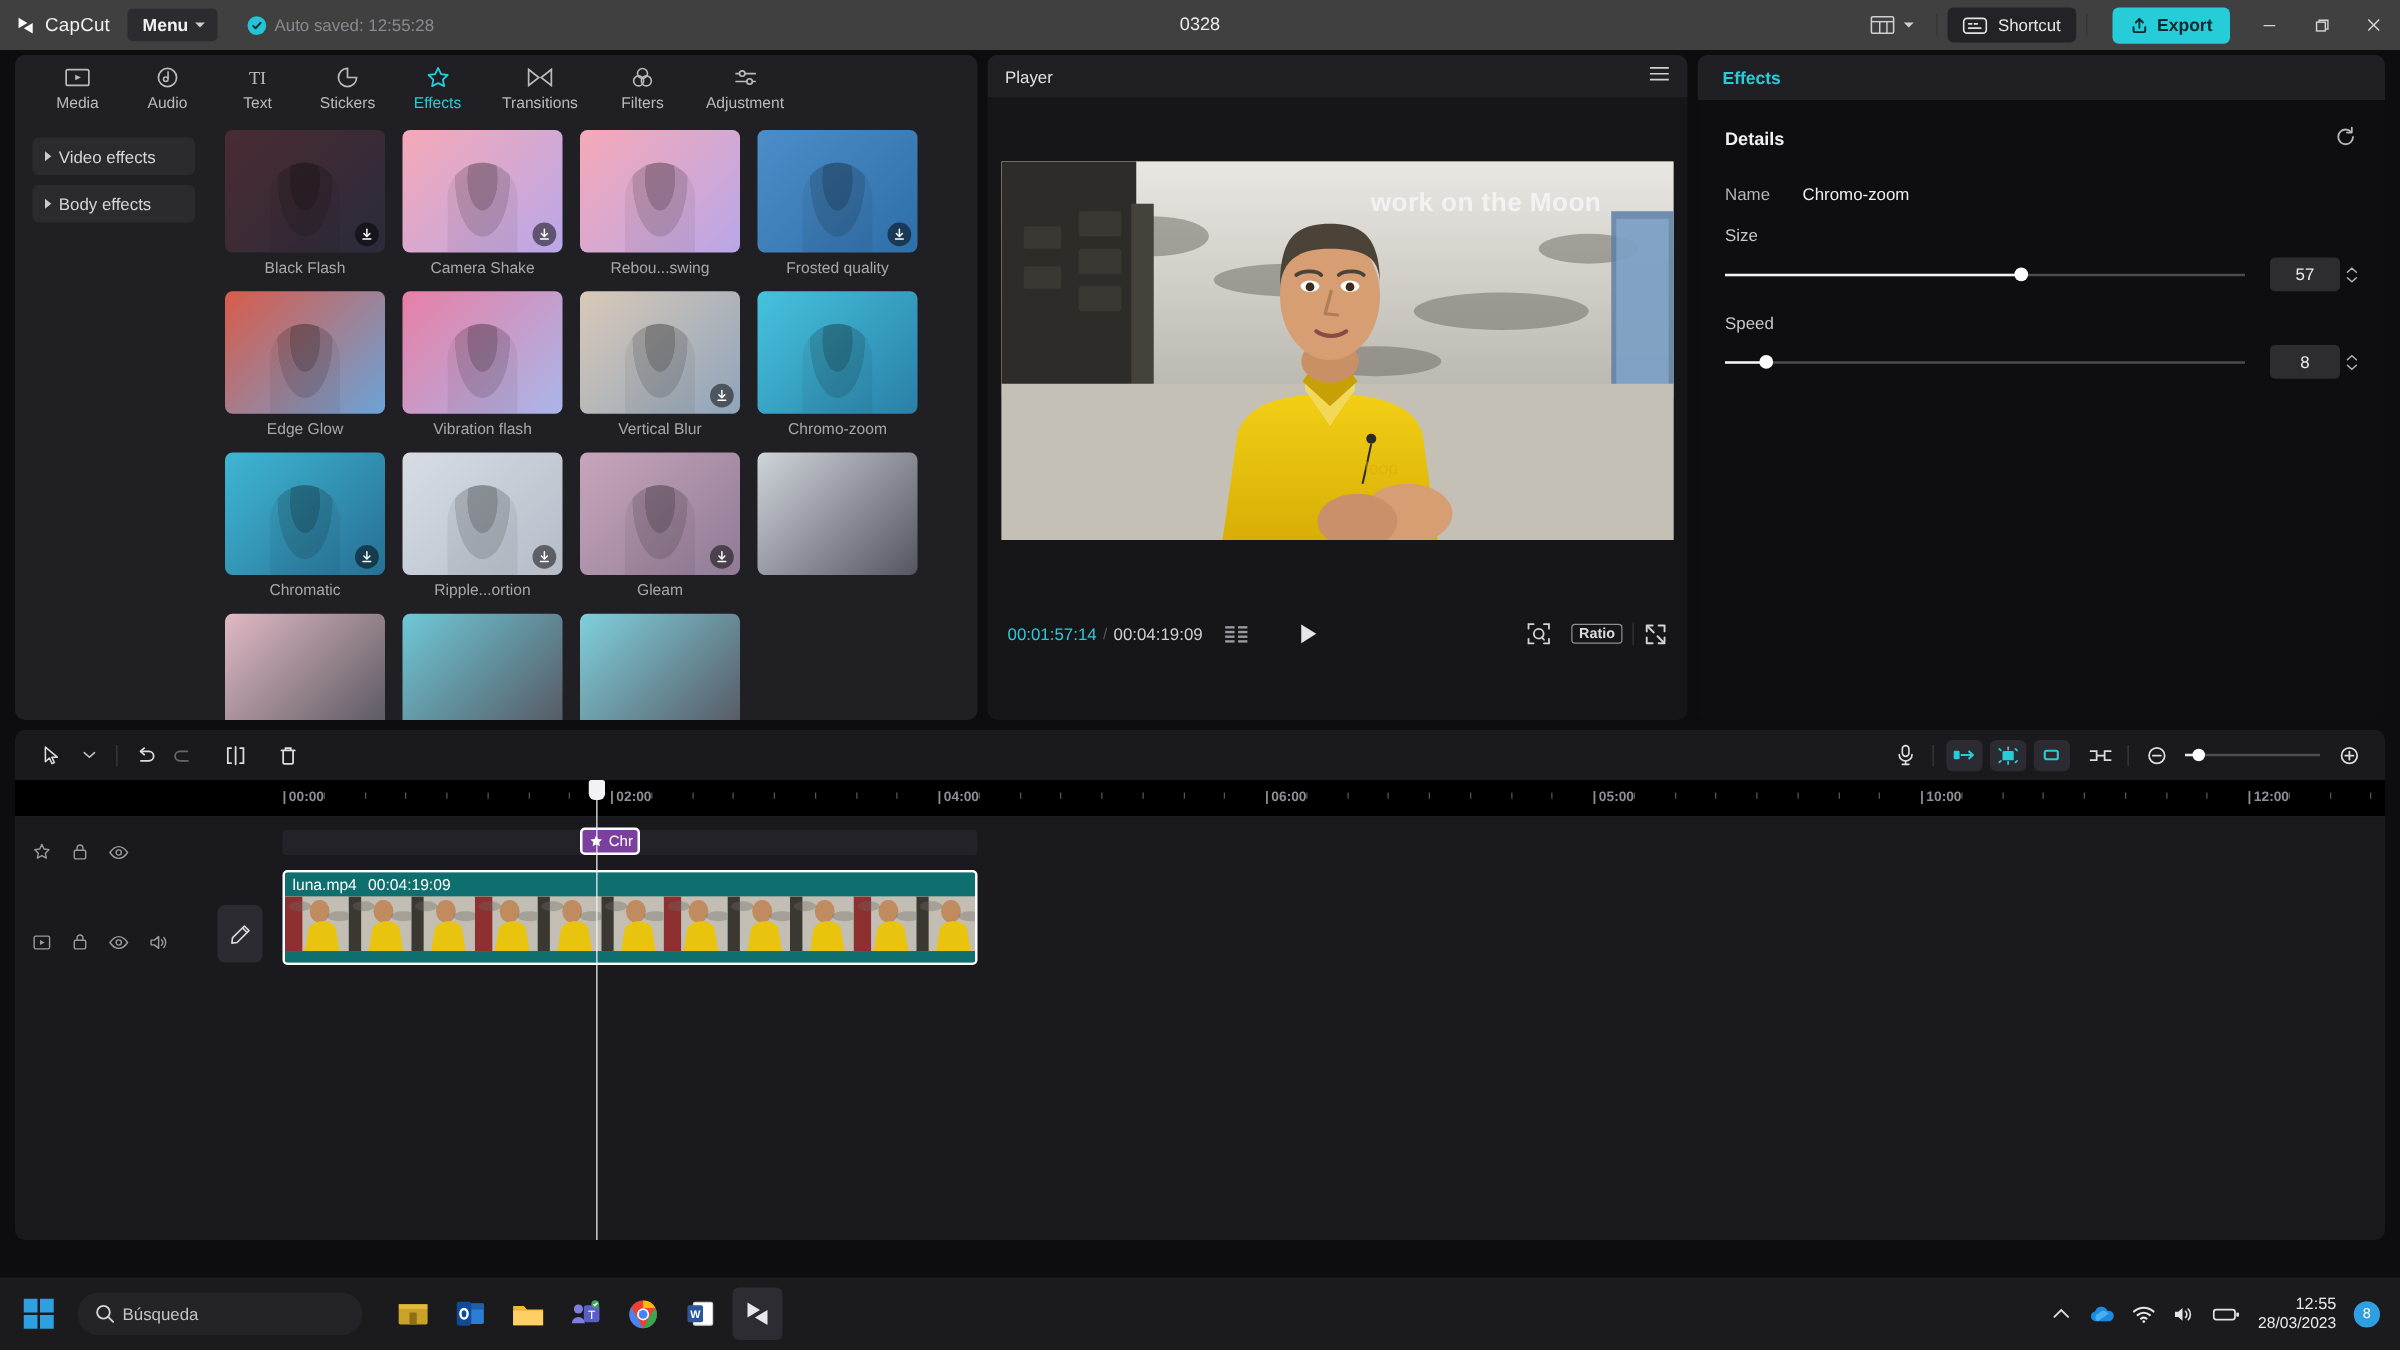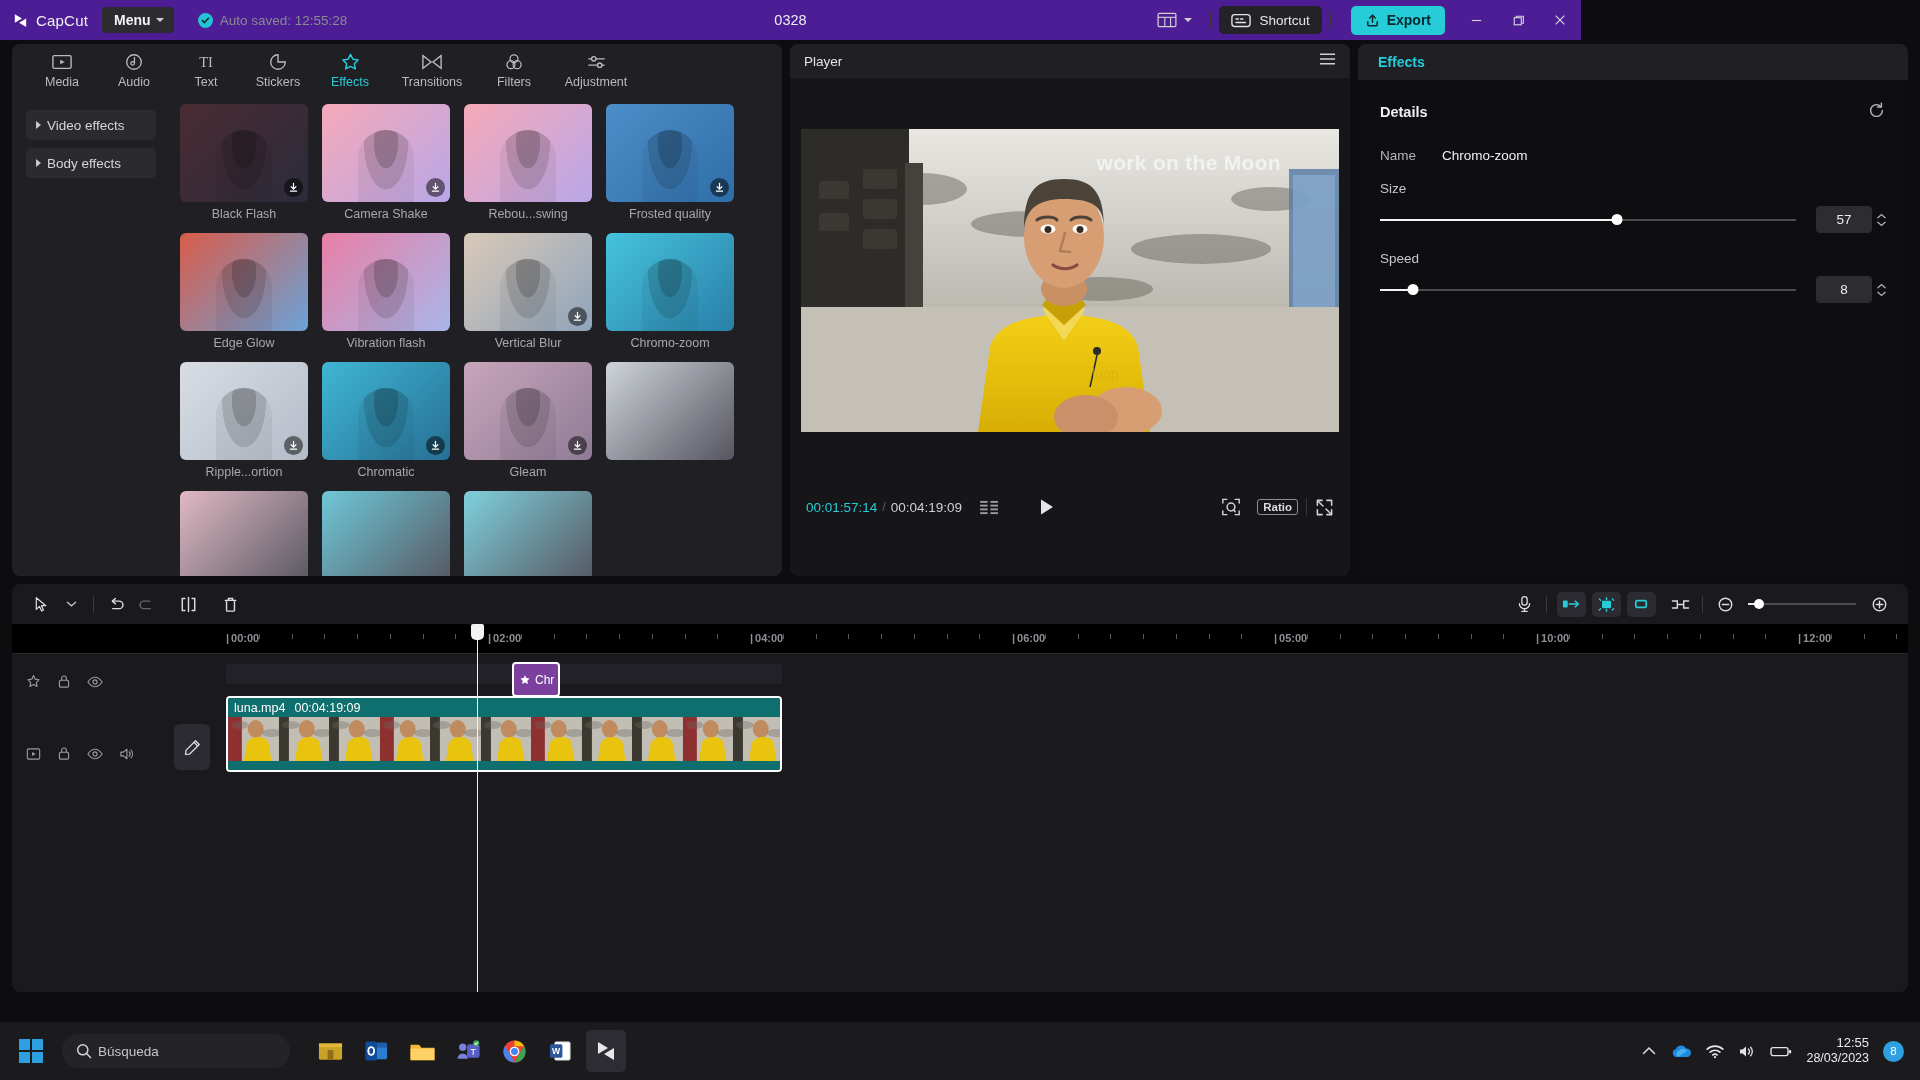--- a/index.html
+++ b/index.html
@@ -8,22 +8,22 @@
     background: #0d0d0f;
     font-family: "Liberation Sans", sans-serif;
     overflow: hidden;
     color: #d8d8da;
     -webkit-font-smoothing: antialiased;
   }
   .app { position: relative; width: 1920px; height: 1080px; }
 
   
   .titlebar {
-    position: absolute; left: 0; top: 0; width: 1581px; height: 40px;
-    background: #4c1d95; display: flex; align-items: center;
+    position: absolute; left: 0; top: 0; width: 1920px; height: 40px;
+    background: #404040; display: flex; align-items: center;
   }
   .brand { display: flex; align-items: center; gap: 7px; margin-left: 12px; }
   .brand-logo { width: 17px; height: 17px; }
   .brand-name { font-size: 15px; color: #f0f0f2; letter-spacing: .2px; font-weight: 500;}
   .menu-btn {
     margin-left: 14px; height: 26px; padding: 0 10px 0 12px;
     background: #2b2b30; border-radius: 4px; display: flex; align-items: center;
     gap: 5px; font-size: 14px; color: #f2f2f4; font-weight: 600; cursor: pointer;
   }
   .caret { width: 0; height: 0; border-left: 4px solid transparent;
@@ -201,23 +201,23 @@
   .track-gutter { position: absolute; left: 0; top: 0; width: 152px; height: 338px; }
   .gut-row { position: absolute; left: 14px; display: flex; align-items: center; gap: 16px; }
   .gut-ic { cursor: pointer; display: flex; }
   .edit-btn {
     position: absolute; left: 162px; width: 36px; height: 46px; border-radius: 6px;
     background: #2b2b31; display: flex; align-items: center; justify-content: center;
     cursor: pointer;
   }
 
   .fx-clip {
-    position: absolute; height: 35px; border-radius: 4px; background: #7b3f9e;
+    position: absolute; height: 22px; border-radius: 4px; background: #7b3f9e;
     border: 2px solid #ffffff; display: flex; align-items: center; gap: 4px;
-    padding-left: 5px; overflow: hidden; cursor: pointer; margin-left: 48px;
+    padding-left: 5px; overflow: hidden; cursor: pointer;
   }
   .fx-clip-label { font-size: 12px; color: #fff; white-space: nowrap; }
 
   .vclip {
     position: absolute; border-radius: 4px; overflow: hidden;
     border: 2px solid #ffffff; background: #0f6e6e; cursor: pointer;
   }
   .vclip-head { height: 19px; display: flex; align-items: center; gap: 9px;
     padding-left: 6px; background: #0f6e6e; }
   .vclip-name { font-size: 12.5px; color: #ffffff; }
@@ -492,44 +492,44 @@
               </div>
               <div class="elabel">Vertical Blur</div>
             </div>
             <div class="ecard">
               <div class="ethumb" style="background: linear-gradient(135deg, rgb(69, 195, 221), rgb(42, 127, 168));">
                 <div style="position: absolute; left: 50%; bottom: 0px; transform: translateX(-50%); width: 56px; height: 72px; background: radial-gradient(at 50% 18%, rgba(0, 0, 0, 0.32) 0px, rgba(0, 0, 0, 0.32) 30%, rgba(0, 0, 0, 0.18) 31%, rgba(0, 0, 0, 0.18) 55%, rgba(0, 0, 0, 0.06) 56%, rgba(0, 0, 0, 0.06) 100%); border-radius: 28px 28px 0px 0px;"></div>
               </div>
               <div class="elabel">Chromo-zoom</div>
             </div>
             <div class="ecard">
+              <div class="ethumb" style="background: linear-gradient(135deg, rgb(63, 182, 212), rgb(39, 111, 148));">
+                <div style="position: absolute; left: 50%; bottom: 0px; transform: translateX(-50%); width: 56px; height: 72px; background: radial-gradient(at 50% 18%, rgba(0, 0, 0, 0.32) 0px, rgba(0, 0, 0, 0.32) 30%, rgba(0, 0, 0, 0.18) 31%, rgba(0, 0, 0, 0.18) 55%, rgba(0, 0, 0, 0.06) 56%, rgba(0, 0, 0, 0.06) 100%); border-radius: 28px 28px 0px 0px;"></div>
+                <div class="dl">
+                  <svg width="11" height="11" viewBox="0 0 12 12">
+                    <path d="M6 1.6 V7.4" stroke="#fff" stroke-width="1.3" stroke-linecap="round"></path>
+                    <path d="M3.4 5.2 L6 7.8 L8.6 5.2" stroke="#fff" stroke-width="1.3" fill="none" stroke-linecap="round" stroke-linejoin="round"></path>
+                    <line x1="2.6" y1="10" x2="9.4" y2="10" stroke="#fff" stroke-width="1.3" stroke-linecap="round"></line>
+                  </svg>
+                </div>
+              </div>
+              <div class="elabel">Chromatic</div>
+            </div>
+            <div class="ecard">
               <div class="ethumb" style="background: linear-gradient(135deg, rgb(216, 221, 228), rgb(180, 188, 200));">
                 <div style="position: absolute; left: 50%; bottom: 0px; transform: translateX(-50%); width: 56px; height: 72px; background: radial-gradient(at 50% 18%, rgba(0, 0, 0, 0.32) 0px, rgba(0, 0, 0, 0.32) 30%, rgba(0, 0, 0, 0.18) 31%, rgba(0, 0, 0, 0.18) 55%, rgba(0, 0, 0, 0.06) 56%, rgba(0, 0, 0, 0.06) 100%); border-radius: 28px 28px 0px 0px;"></div>
                 <div class="dl">
                   <svg width="11" height="11" viewBox="0 0 12 12">
                     <path d="M6 1.6 V7.4" stroke="#fff" stroke-width="1.3" stroke-linecap="round"></path>
                     <path d="M3.4 5.2 L6 7.8 L8.6 5.2" stroke="#fff" stroke-width="1.3" fill="none" stroke-linecap="round" stroke-linejoin="round"></path>
                     <line x1="2.6" y1="10" x2="9.4" y2="10" stroke="#fff" stroke-width="1.3" stroke-linecap="round"></line>
                   </svg>
                 </div>
               </div>
               <div class="elabel">Ripple...ortion</div>
-            </div>
-            <div class="ecard">
-              <div class="ethumb" style="background: linear-gradient(135deg, rgb(63, 182, 212), rgb(39, 111, 148));">
-                <div style="position: absolute; left: 50%; bottom: 0px; transform: translateX(-50%); width: 56px; height: 72px; background: radial-gradient(at 50% 18%, rgba(0, 0, 0, 0.32) 0px, rgba(0, 0, 0, 0.32) 30%, rgba(0, 0, 0, 0.18) 31%, rgba(0, 0, 0, 0.18) 55%, rgba(0, 0, 0, 0.06) 56%, rgba(0, 0, 0, 0.06) 100%); border-radius: 28px 28px 0px 0px;"></div>
-                <div class="dl">
-                  <svg width="11" height="11" viewBox="0 0 12 12">
-                    <path d="M6 1.6 V7.4" stroke="#fff" stroke-width="1.3" stroke-linecap="round"></path>
-                    <path d="M3.4 5.2 L6 7.8 L8.6 5.2" stroke="#fff" stroke-width="1.3" fill="none" stroke-linecap="round" stroke-linejoin="round"></path>
-                    <line x1="2.6" y1="10" x2="9.4" y2="10" stroke="#fff" stroke-width="1.3" stroke-linecap="round"></line>
-                  </svg>
-                </div>
-              </div>
-              <div class="elabel">Chromatic</div>
             </div>
             <div class="ecard">
               <div class="ethumb" style="background: linear-gradient(135deg, rgb(200, 165, 186), rgb(143, 123, 150));">
                 <div style="position: absolute; left: 50%; bottom: 0px; transform: translateX(-50%); width: 56px; height: 72px; background: radial-gradient(at 50% 18%, rgba(0, 0, 0, 0.32) 0px, rgba(0, 0, 0, 0.32) 30%, rgba(0, 0, 0, 0.18) 31%, rgba(0, 0, 0, 0.18) 55%, rgba(0, 0, 0, 0.06) 56%, rgba(0, 0, 0, 0.06) 100%); border-radius: 28px 28px 0px 0px;"></div>
                 <div class="dl">
                   <svg width="11" height="11" viewBox="0 0 12 12">
                     <path d="M6 1.6 V7.4" stroke="#fff" stroke-width="1.3" stroke-linecap="round"></path>
                     <path d="M3.4 5.2 L6 7.8 L8.6 5.2" stroke="#fff" stroke-width="1.3" fill="none" stroke-linecap="round" stroke-linejoin="round"></path>
                     <line x1="2.6" y1="10" x2="9.4" y2="10" stroke="#fff" stroke-width="1.3" stroke-linecap="round"></line>
                   </svg>

